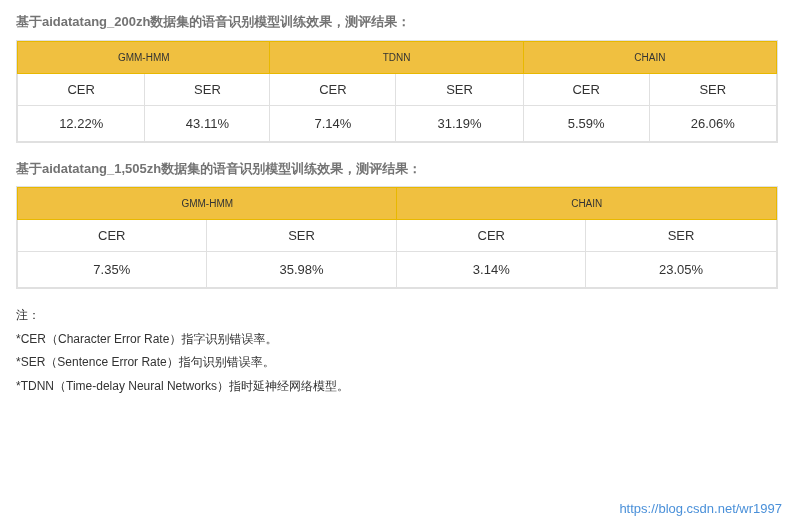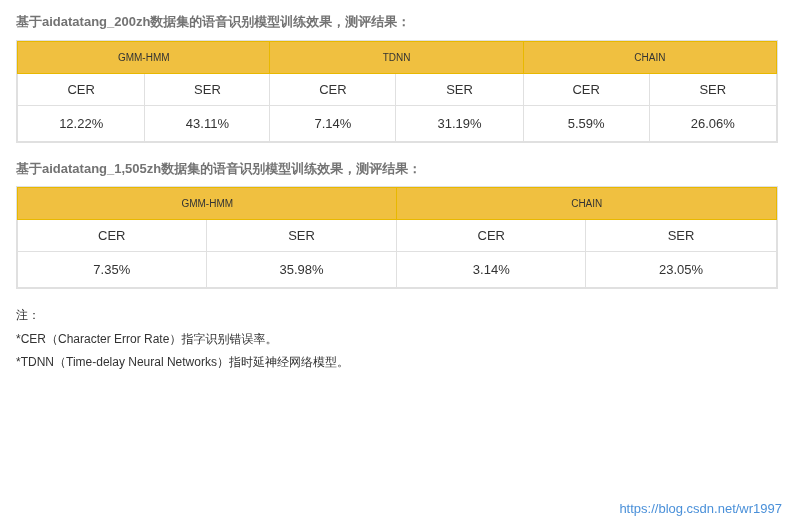--- a/index.html
+++ b/index.html
@@ -133,16 +133,17 @@
       <td>3.14%</td>
       <td>23.05%</td>
     </tr>
   </tbody>
     </table>
 </div>
 
 <div class="notes">
   <p>注：</p>
   <p>*CER（Character Error Rate）指字识别错误率。</p>
+  <p>*SER（Sentence Error Rate）指句识别错误率。</p>
   <p>*TDNN（Time-delay Neural Networks）指时延神经网络模型。</p>
 </div>
 
 <div class="watermark">https://blog.csdn.net/wr1997</div>
 
 </body></html>

